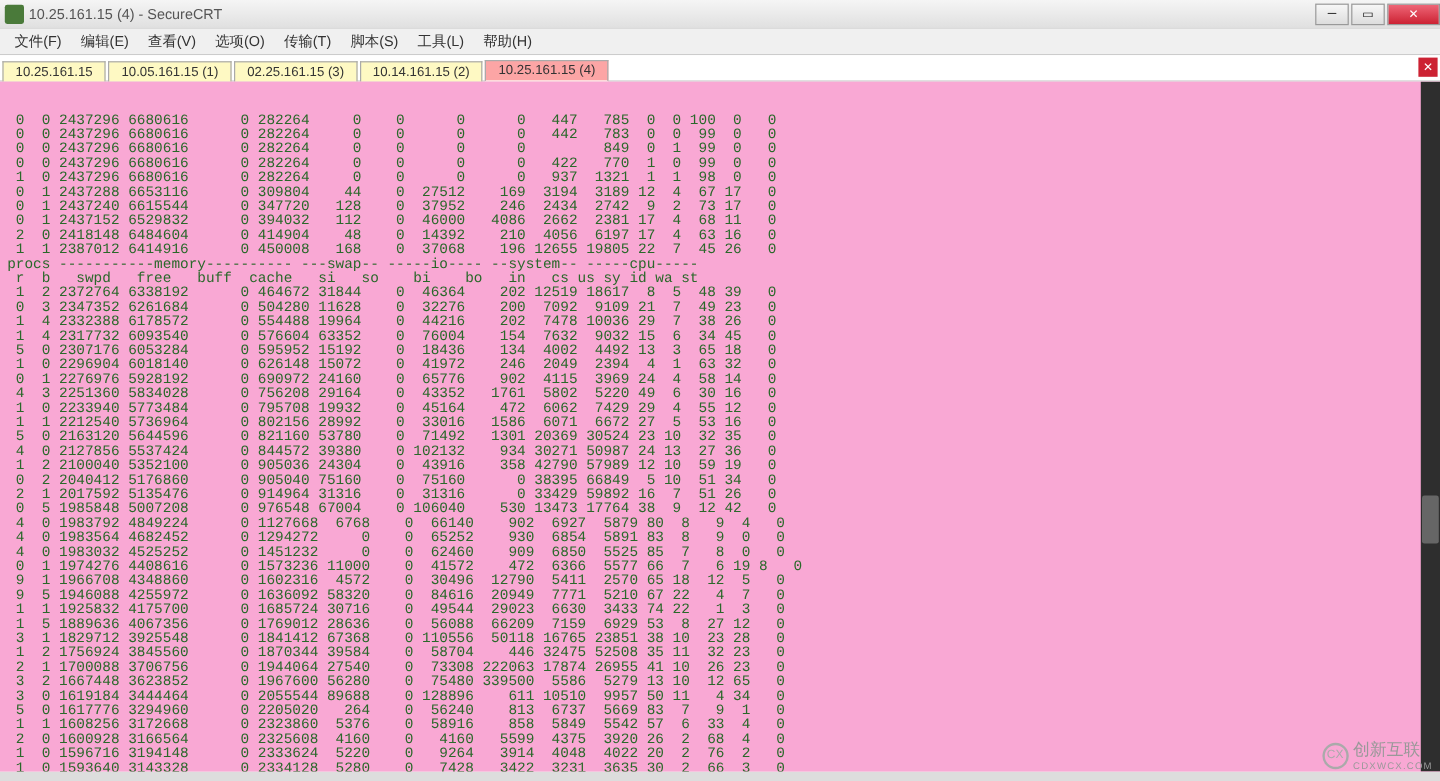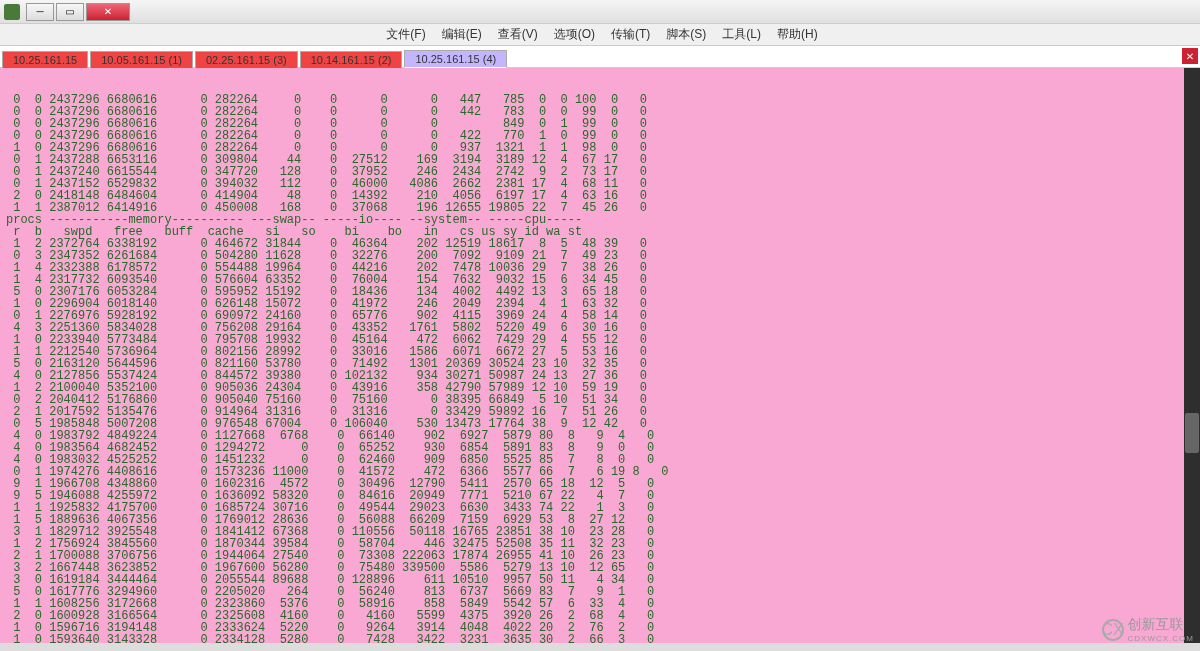--- a/index.html
+++ b/index.html
@@ -40,50 +40,49 @@
   cursor: pointer;
 }
 .title-bar .win-btn.close { background: linear-gradient(#e67,#c23); color: #fff; width: 44px; }
 .menu-bar {
   height: 22px;
   background: #f0f0f0;
   border-bottom: 1px solid #ccc;
   display: flex;
   align-items: center;
   padding-left: 4px;
-  justify-content: center;
 }
 .menu-bar .menu-item {
   padding: 2px 8px;
   cursor: pointer;
   color: #333;
 }
 .tab-bar {
   height: 22px;
   background: #fff;
   border-bottom: 1px solid #ccc;
   display: flex;
   align-items: flex-end;
   padding-left: 2px;
   position: relative;
 }
 .tab-bar .tab {
   padding: 2px 10px;
   border: 1px solid #aaa;
   border-bottom: none;
-  background: #ef4444;
+  background: #fef9c3;
   margin-right: 2px;
   color: #333;
   cursor: pointer;
   font-size: 11px;
   position: relative;
   top: 1px;
 }
 .tab-bar .tab.active {
-  background: #c4b5fd;
+  background: #fca5a5;
   border-bottom: 1px solid #fff;
 }
 .tab-bar .tab-close-global {
   position: absolute;
   right: 2px;
   top: 2px;
   width: 16px;
   height: 16px;
   background: #c23;
   color: #fff;
@@ -136,29 +135,30 @@
   align-items: center;
   gap: 4px;
 }
 .watermark .logo {
   width: 22px; height: 22px;
   border: 2px solid #aaa;
   border-radius: 50%;
   display: flex;
   align-items: center;
   justify-content: center;
-  font-size: 16px;
+  font-size: 10px;
   color: #aaa;
 }
 </style>
 </head>
 <body>
 
 <div class="title-bar">
   <div class="icon"></div>
+  <div class="title">10.25.161.15 (4) - SecureCRT</div>
   <div class="win-buttons">
     <div class="win-btn">─</div>
     <div class="win-btn">▭</div>
     <div class="win-btn close">✕</div>
   </div>
 </div>
 
 <div class="menu-bar">
   <div class="menu-item">文件(F)</div>
   <div class="menu-item">编辑(E)</div>

